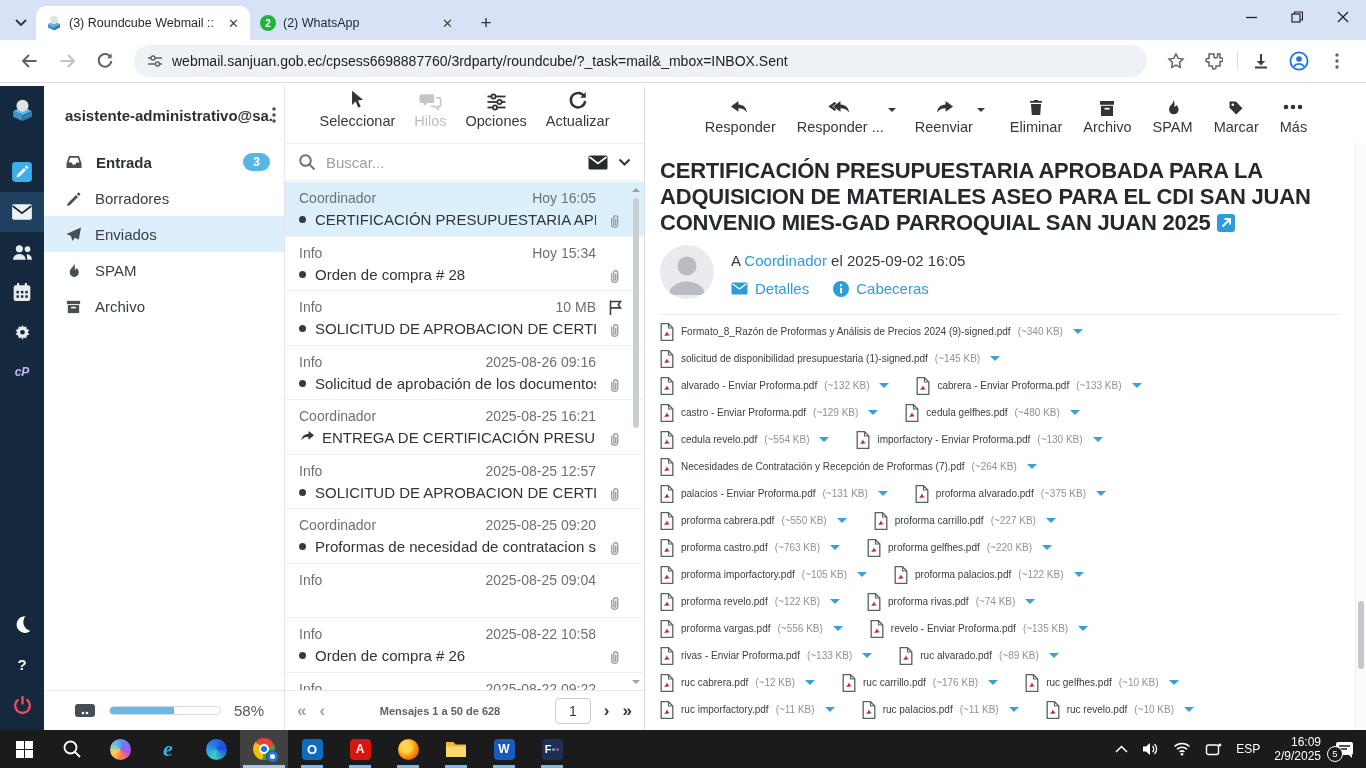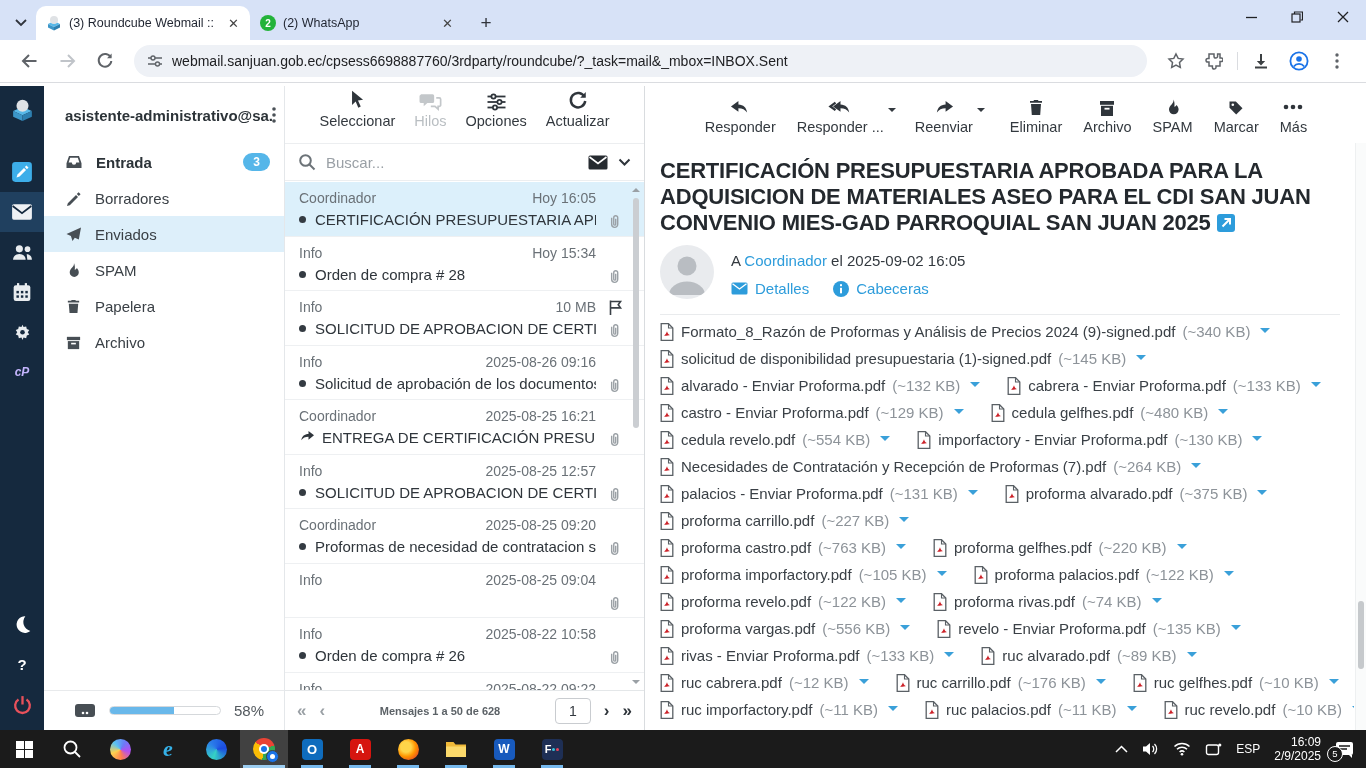--- a/index.html
+++ b/index.html
@@ -88,21 +88,21 @@
   .extlink { display:inline-block; vertical-align:-2px; margin-left:6px; }
   .sender { display:flex; gap:17px; margin-top:9px; }
   .avatar { width:54px; height:54px; border-radius:50%; background:#e9ebee; overflow:hidden; flex:none; }
   .s-line1 { margin-top:7px; font-size:15px; color:#33393f; }
   .s-link { color:#2d9cdb; }
   .s-line2 { margin-top:11px; display:flex; gap:24px; }
   .link-btn { display:flex; align-items:center; gap:7px; color:#2d9cdb; font-size:15px; }
   .att-divider { border-top:1px solid #e9ebed; margin-top:15px; width:680px; }
   .att-rows { margin-top:3px; }
   .att-row { height:27px; display:flex; align-items:center; gap:27px; }
-  .att-item { display:flex; gap:7px; font-size:15px; white-space:nowrap; }
+  .att-item { display:flex; align-items:center; gap:7px; font-size:10px; white-space:nowrap; }
   .att-name { color:#3a4046; }
   .att-size { color:#8d9399; }
   .att-caret { width:0; height:0; border:5px solid transparent; border-top-color:#3aa0d9; margin-top:5px; margin-left:3px; }
   .mscroll { position:absolute; right:0; top:57px; bottom:0; width:11px; background:#fafbfb; border-left:1px solid #eef0f1; }
   .mthumb { position:absolute; left:2px; right:2px; top:458px; height:68px; background:#c6c9cc; border-radius:4px; }
 
   
   .taskbar { position:absolute; bottom:0; left:0; right:0; height:38px; background:#1b1b1b; display:flex; align-items:stretch; }
   .tb-btn { width:48px; display:flex; align-items:center; justify-content:center; position:relative; }
   .tb-btn.active { background:#414141; }
@@ -321,26 +321,20 @@
         <svg width="17" height="17" viewBox="0 0 17 17">
             <path d="M16 1.5 1.5 8l4.4 1.9L7.5 15l2.3-3.2 4 1.7z" fill="#474e54"></path>
           </svg>
         <span>Enviados</span>
       </div>
       <div class="folder">
         <svg width="17" height="17" viewBox="0 0 18 18">
             <path d="M9.5 1c.2 2-.5 3.4-1.9 4.9C6.2 7.4 5 8.8 5 11a4.8 4.8 0 0 0 9.6 0c0-2-1-3.3-2-4.6-.5 1-1.3 1.6-2.3 1.8.5-2.4.2-4.8-.8-7.2z" fill="#474e54"></path>
           </svg>
         <span>SPAM</span>
-      </div>
-      <div class="folder">
-        <svg width="17" height="17" viewBox="0 0 18 18">
-            <path d="M7 2h4l.5 1H15v1.8H3V3h3.5L7 2zM4 6h10l-.8 10H4.8L4 6z" fill="#474e54"></path>
-          </svg>
-        <span>Papelera</span>
       </div>
       <div class="folder">
         <svg width="17" height="17" viewBox="0 0 18 18">
             <path d="M2 3h14v3.5H2z" fill="#474e54"></path>
             <path d="M3 7.5h12V16H3z" fill="#474e54"></path>
             <rect x="6.5" y="9.3" width="5" height="1.7" fill="#fff"></rect>
           </svg>
         <span>Archivo</span>
       </div>
       <div class="quota">
@@ -847,20 +841,30 @@
                   <path d="M3.8 12.6c1.2-.3 2.8-2.9 3.2-4.4.3 1.9 1.7 3.6 3.2 3.8-1.3.4-4.8.9-6.4.6z" fill="#cc2229"></path>
                 </svg>
                   <span class="att-name">proforma alvarado.pdf</span>
                   <span class="att-size">(~375 KB)</span>
                   <span class="att-caret"></span>
                 </span>
               </div>
 
             <div class="att-row">
 
+                <span class="att-item">
+                  <svg width="14" height="18" viewBox="0 0 14 18">
+                  <path d="M1.2 0.7h7.3L12.8 5v12.3H1.2z" fill="none" stroke="#5a6065" stroke-width="1.3"></path>
+                  <path d="M8.5 0.7V5h4.3" fill="none" stroke="#5a6065" stroke-width="1.1"></path>
+                  <path d="M3.8 12.6c1.2-.3 2.8-2.9 3.2-4.4.3 1.9 1.7 3.6 3.2 3.8-1.3.4-4.8.9-6.4.6z" fill="#cc2229"></path>
+                </svg>
+                  <span class="att-name">proforma cabrera.pdf</span>
+                  <span class="att-size">(~550 KB)</span>
+                  <span class="att-caret"></span>
+                </span>
 
                 <span class="att-item">
                   <svg width="14" height="18" viewBox="0 0 14 18">
                   <path d="M1.2 0.7h7.3L12.8 5v12.3H1.2z" fill="none" stroke="#5a6065" stroke-width="1.3"></path>
                   <path d="M8.5 0.7V5h4.3" fill="none" stroke="#5a6065" stroke-width="1.1"></path>
                   <path d="M3.8 12.6c1.2-.3 2.8-2.9 3.2-4.4.3 1.9 1.7 3.6 3.2 3.8-1.3.4-4.8.9-6.4.6z" fill="#cc2229"></path>
                 </svg>
                   <span class="att-name">proforma carrillo.pdf</span>
                   <span class="att-size">(~227 KB)</span>
                   <span class="att-caret"></span>

